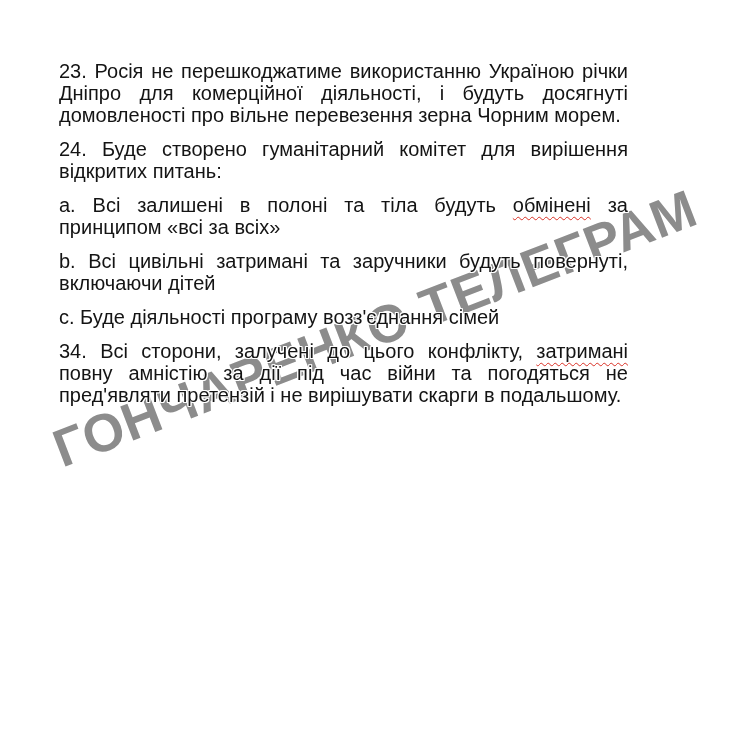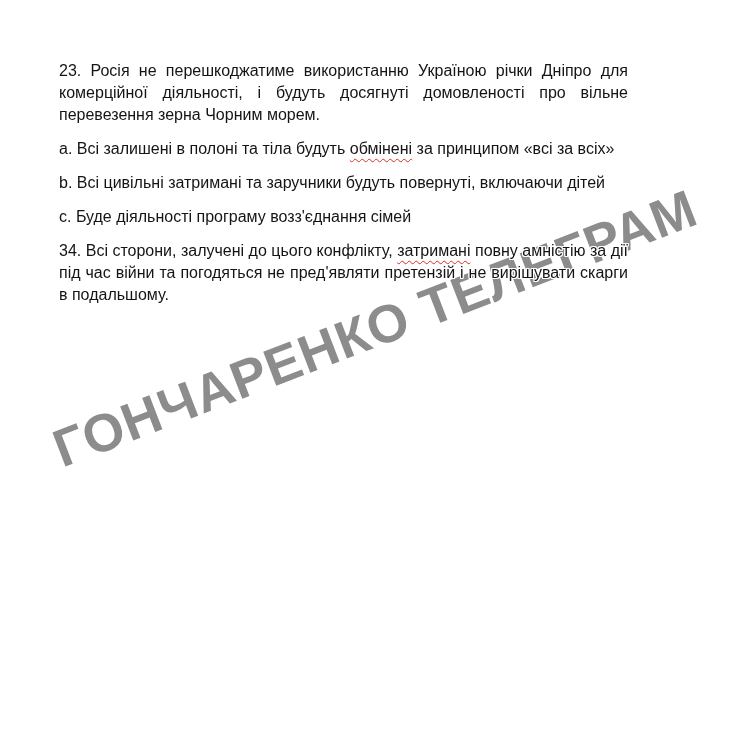--- a/index.html
+++ b/index.html
@@ -35,21 +35,21 @@
   }
   
   .doc {
     position: absolute;
     left: 0;
     top: 0;
     width: 690px;
     box-sizing: border-box;
     padding: 60px 62px 0 59px;
     z-index: 1;
-    font-size: 16px;
+    font-size: 20px;
     line-height: 22px;
     color: #141414;
     
     text-shadow:
       1px 0 0 #ffffff, -1px 0 0 #ffffff,
       0 1px 0 #ffffff, 0 -1px 0 #ffffff,
       1px 1px 0 #ffffff, -1px -1px 0 #ffffff,
       1px -1px 0 #ffffff, -1px 1px 0 #ffffff;
   }
   .para {
@@ -68,20 +68,21 @@
 <body>
 
 <div class="page">
 
   <div class="watermark">ГОНЧАРЕНКО ТЕЛЕГРАМ</div>
 
   <div class="doc">
 
     <p class="para"><span>23. Росія не перешкоджатиме використанню Україною річки Дніпро для комерційної діяльності, і будуть досягнуті домовленості про вільне перевезення зерна Чорним морем.</span></p>
 
+    <p class="para"><span>24. Буде створено гуманітарний комітет для вирішення відкритих питань:</span></p>
 
     <p class="para"><span>a. Всі залишені в полоні та тіла будуть </span><span class="misspelled">обмінені</span><span> за принципом «всі за всіх»</span></p>
 
     <p class="para"><span>b. Всі цивільні затримані та заручники будуть повернуті, включаючи дітей</span></p>
 
     <p class="para"><span>c. Буде діяльності програму возз'єднання сімей</span></p>
 
 
 
     <p class="para"><span>34. Всі сторони, залучені до цього конфлікту, </span><span class="misspelled">затримані</span><span> повну амністію за дії під час війни та погодяться не пред'являти претензій і не вирішувати скарги в подальшому.</span></p>

